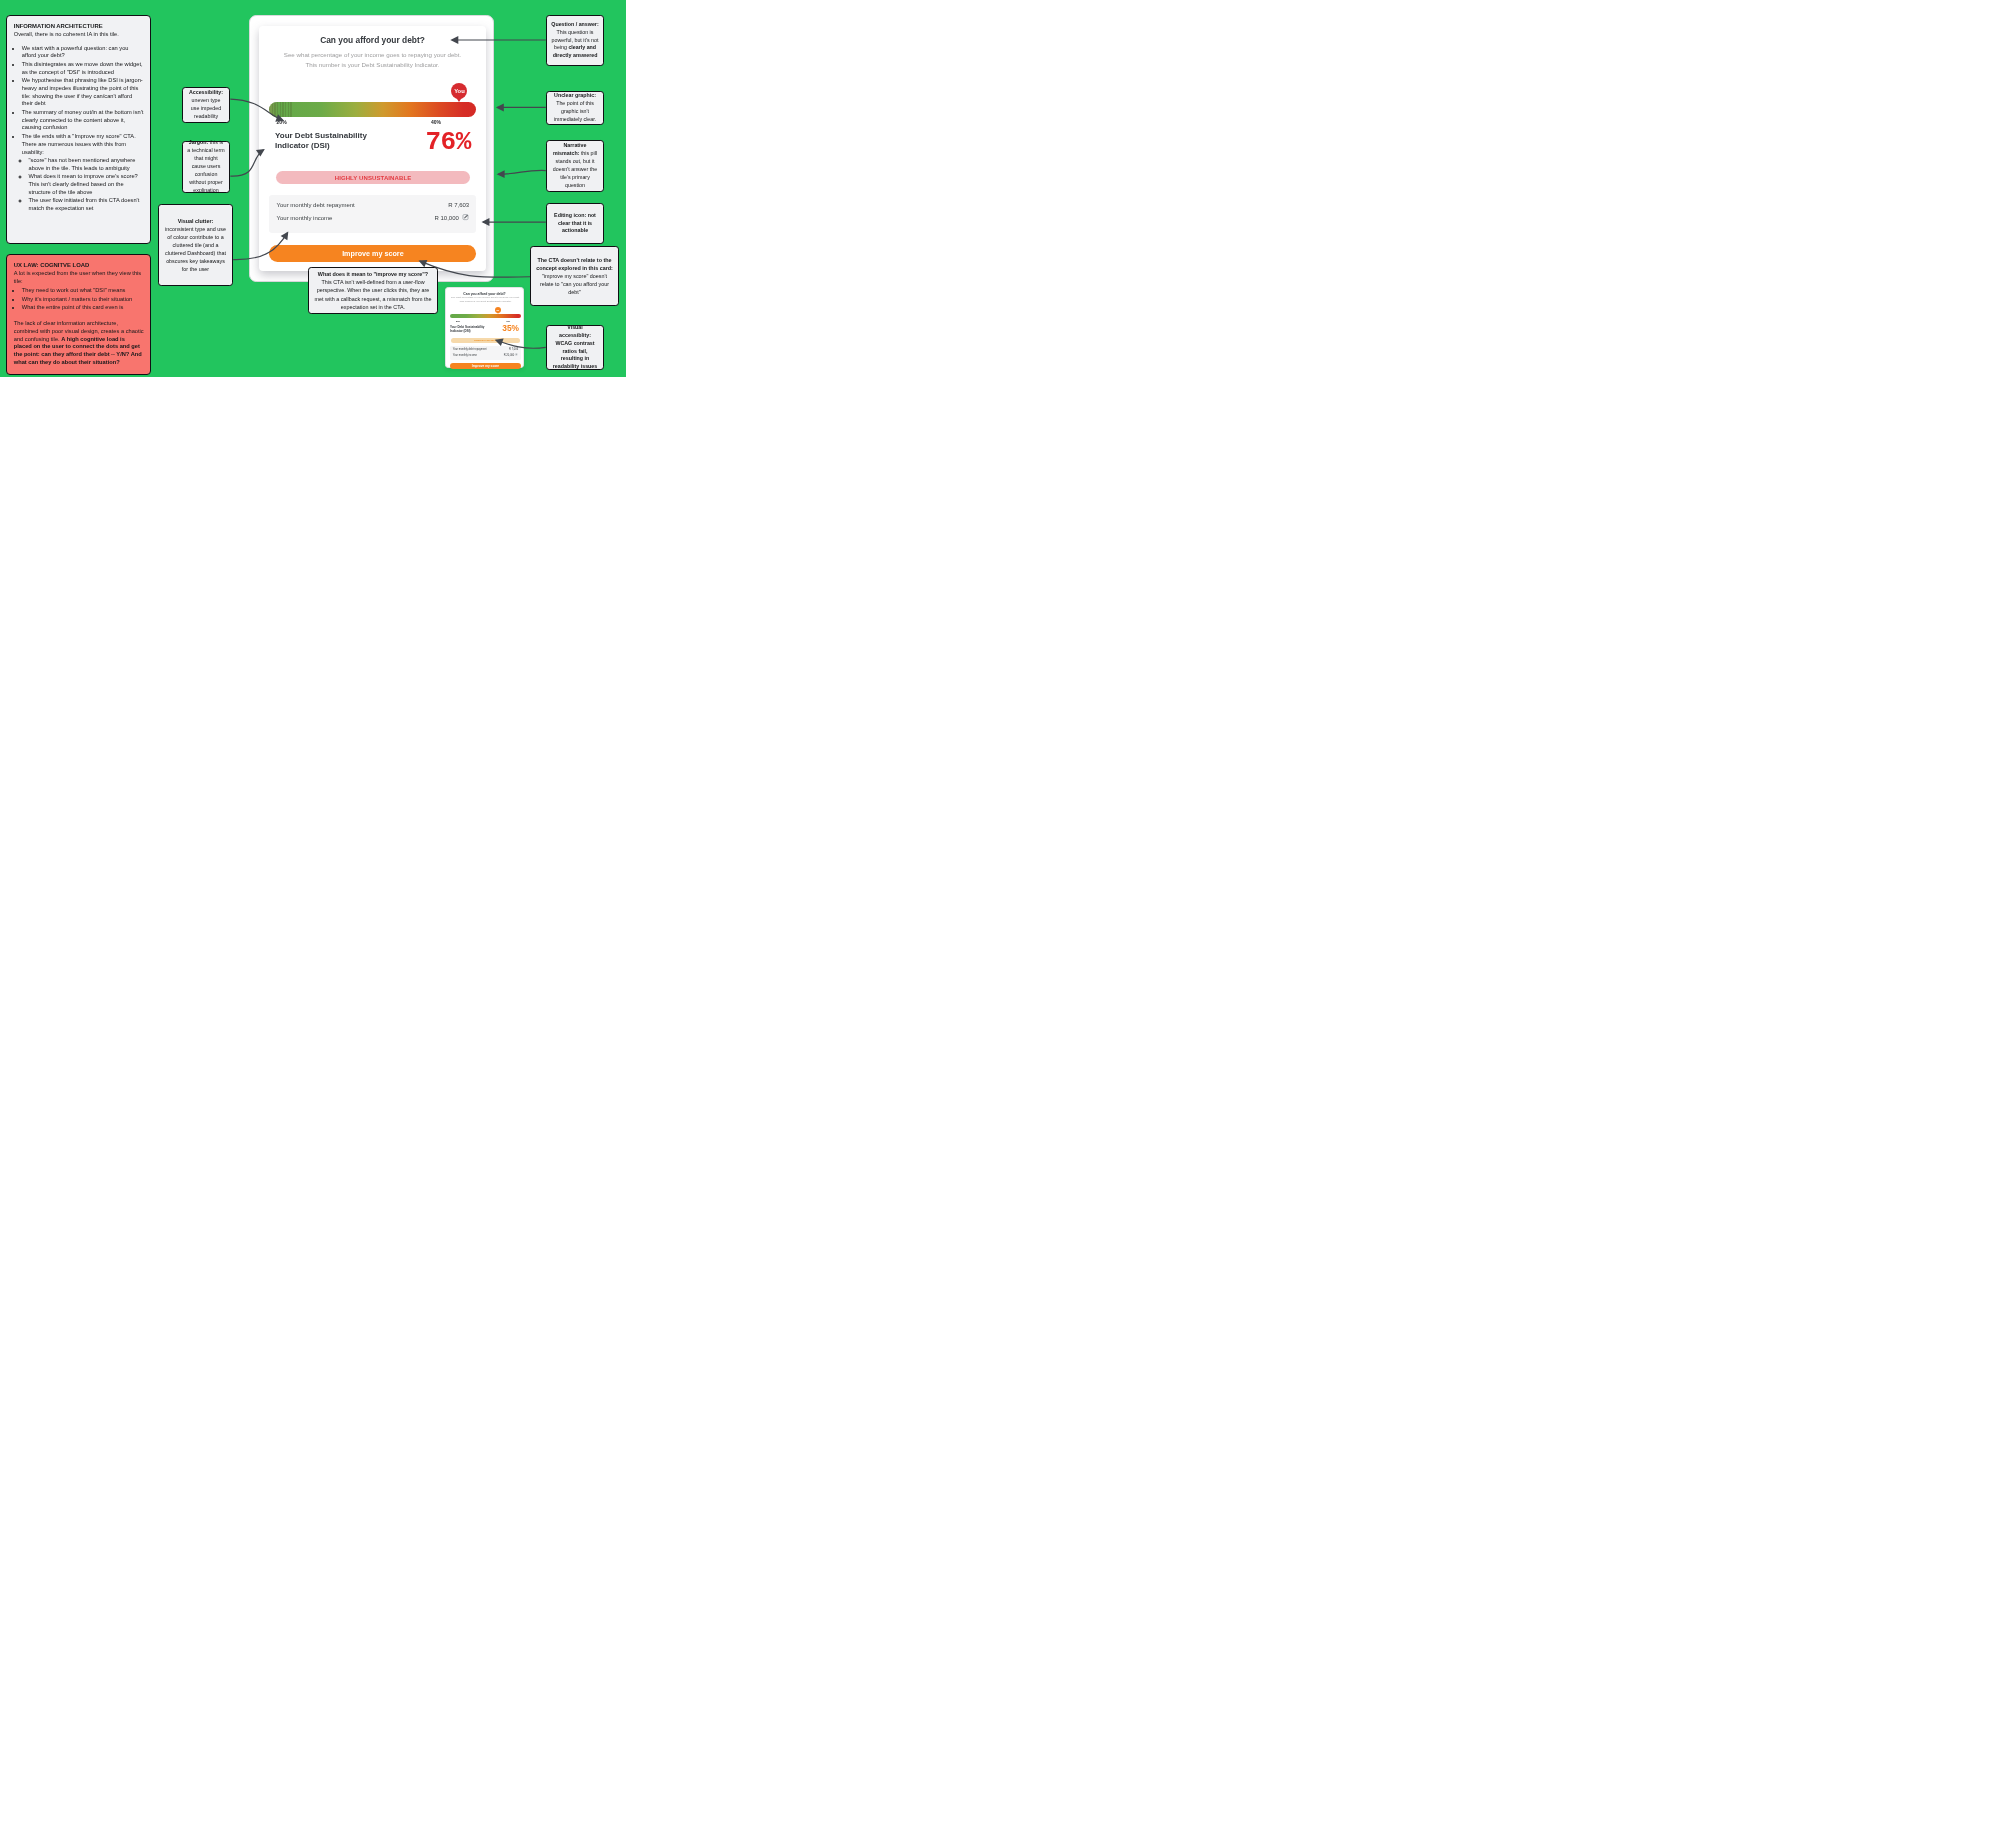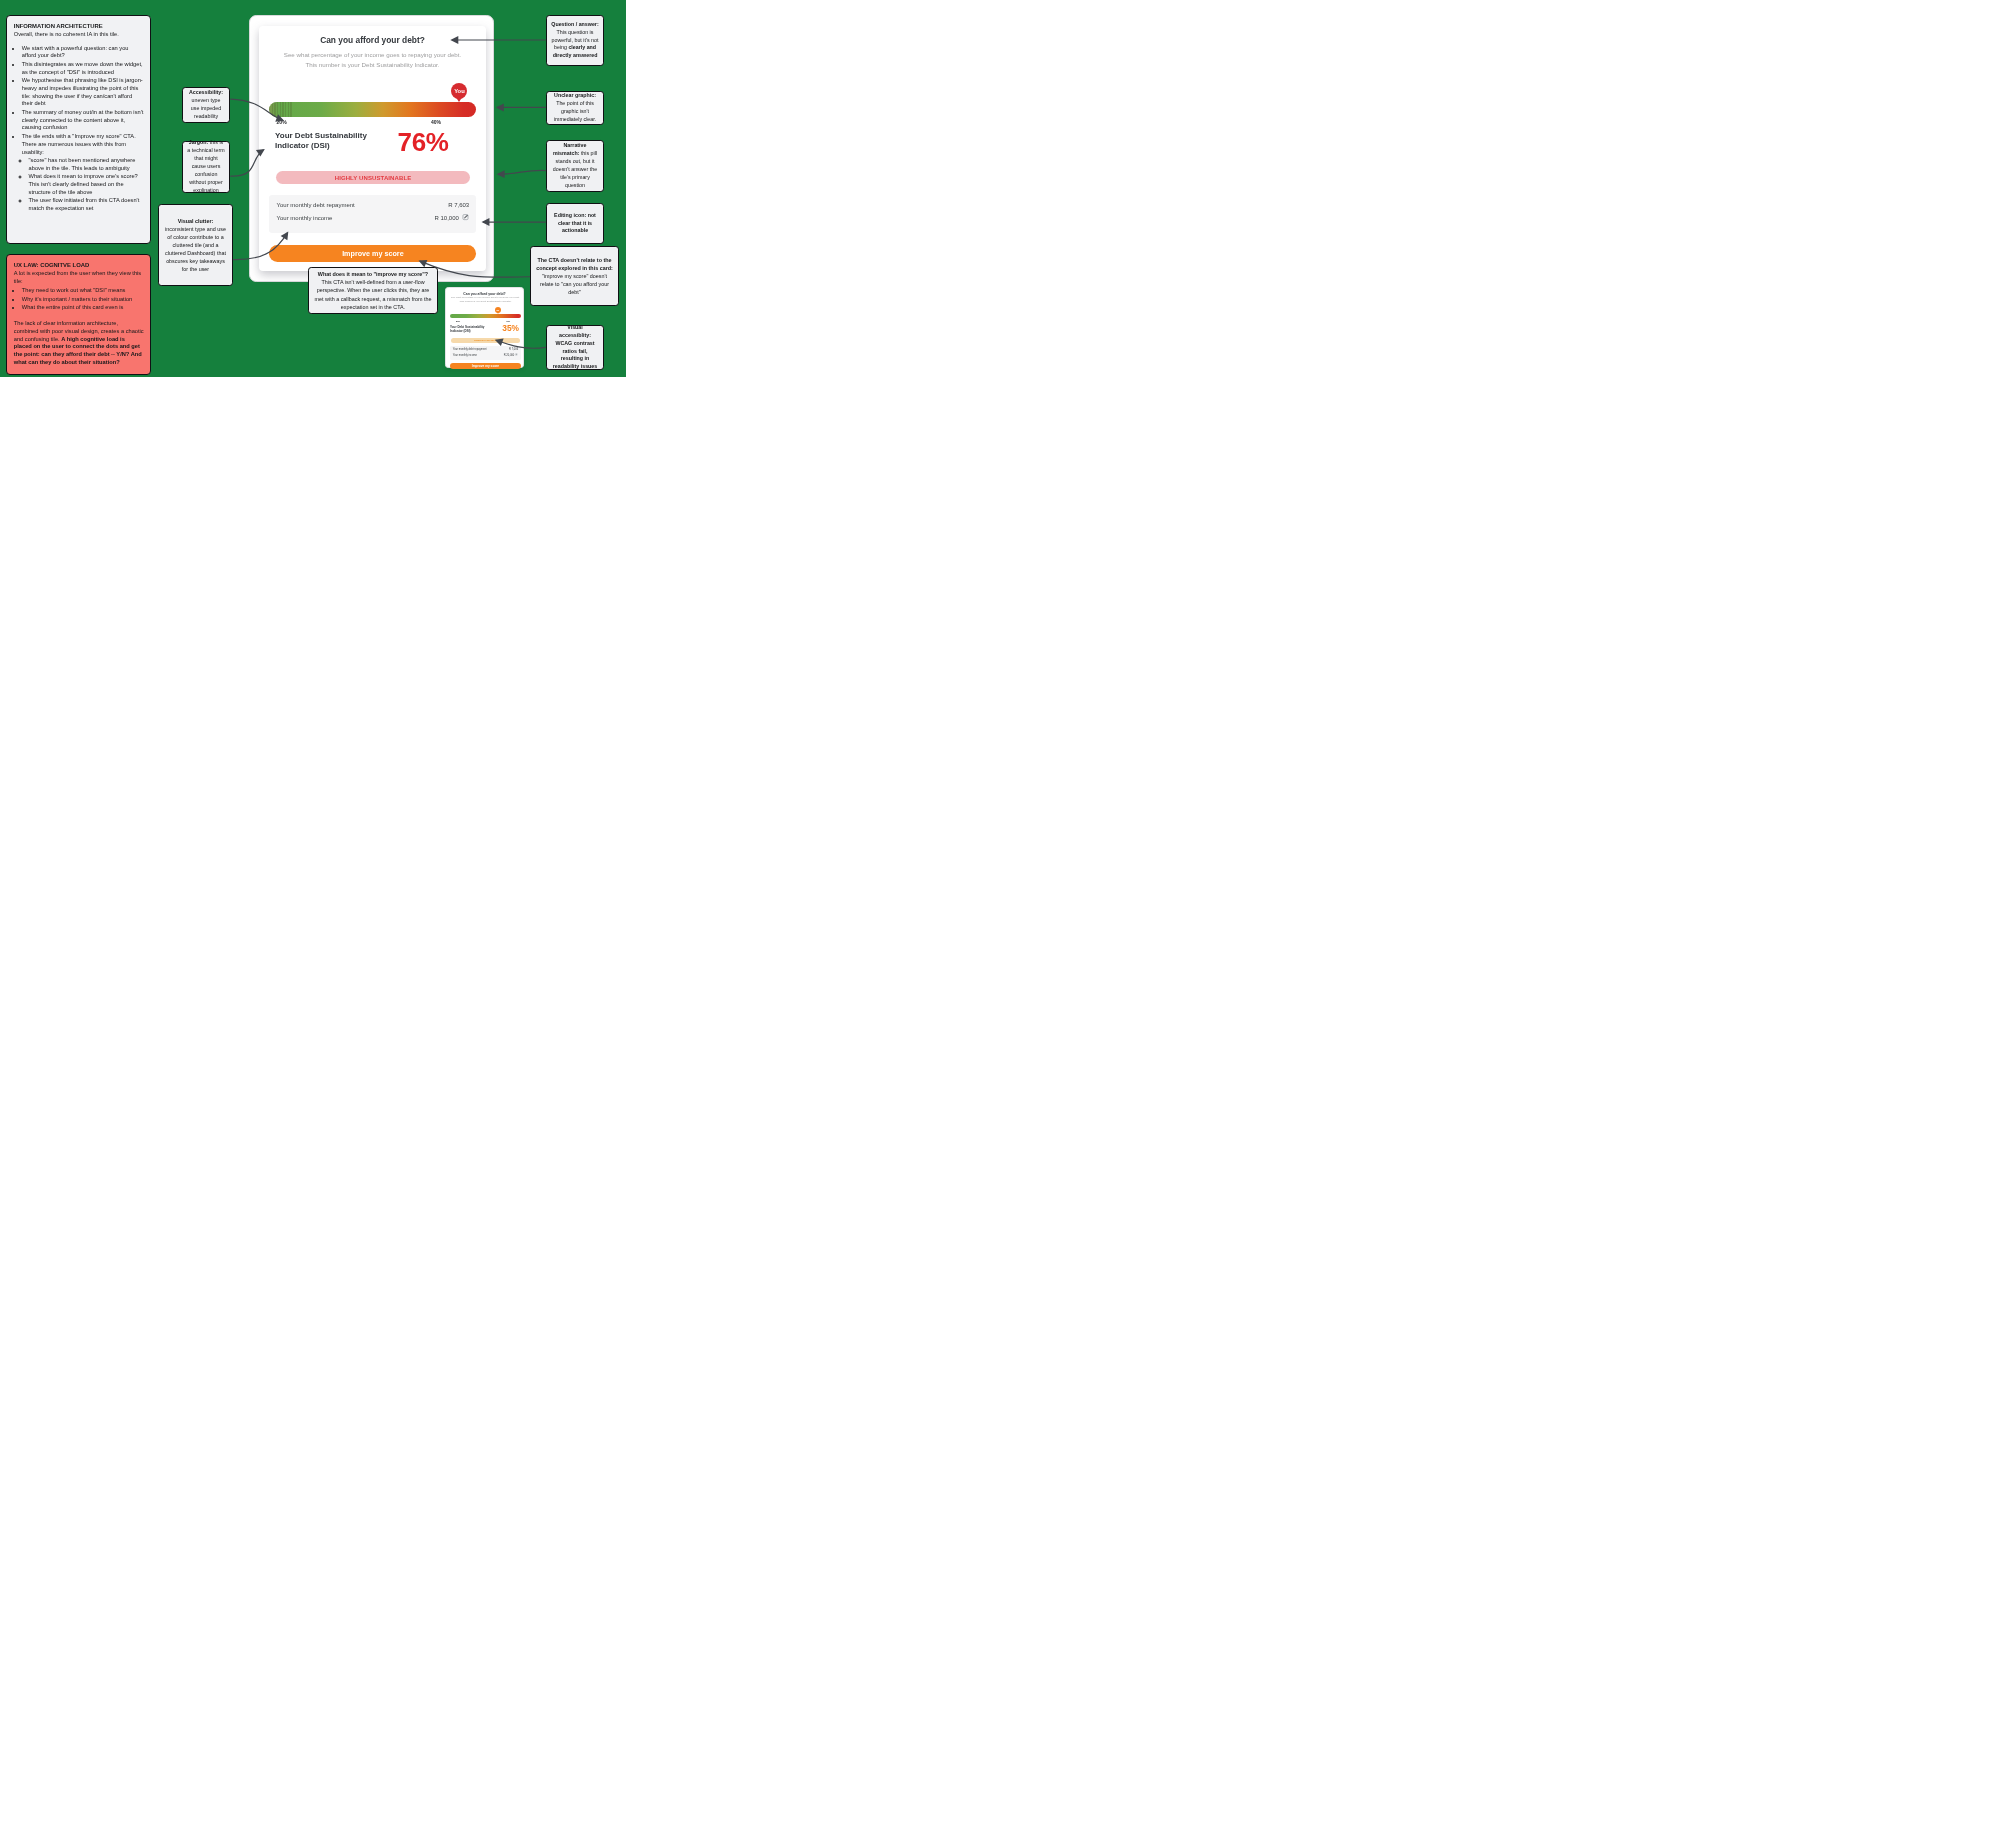--- a/index.html
+++ b/index.html
@@ -1,17 +1,17 @@
 <!DOCTYPE html>
 <html style="font-size:6.4px"><head>
 <meta charset="utf-8">
 <style>
   html,body{margin:0;padding:0;background:#fff;}
   body{font-family:"Liberation Sans", sans-serif;color:#17181a;}
-  .canvas{position:relative;width:626px;height:377px;background:#15803d;overflow:hidden;}
+  .canvas{position:relative;width:626px;height:377px;background:#22c55e;overflow:hidden;}
 
   
   .panel{position:absolute;background:#f1f2f4;border:0.8px solid #101114;border-radius:4px;
          padding:6.4px 6.4px 5.6px 6.4px;box-sizing:border-box;font-size:5.7px;line-height:1.36;}
   .panel-ia{left:6.4px;top:15px;width:145px;min-height:229px;}
   .panel-cog{left:6.4px;top:254px;width:145px;min-height:113px;background:#f8756e;}
   .panel h3{margin:0 0 0.8px 0;font-size:5.9px;}
   .panel p{margin:0 0 1.6px 0;}
   .panel ul{margin:5.6px 0 0 0;padding-left:8px;}
   .panel-cog ul{margin:0.8px 0 0 0;}
@@ -31,22 +31,22 @@
   .bar::before{content:'';position:absolute;left:0;top:0;bottom:0;width:11%;border-radius:7.6px 0 0 7.6px;
        background:repeating-linear-gradient(90deg, rgba(70,75,35,.22) 0 0.8px, rgba(255,255,255,0) 0.8px 1.6px);}
   .pin{position:absolute;top:-19px;width:16px;height:16px;border-radius:50%;background:#d62b30;color:#fff;
        display:flex;align-items:center;justify-content:center;font-weight:bold;font-size:5.8px;
        transform:translateX(-50%);z-index:3;}
   .pin::after{content:'';position:absolute;top:13px;left:50%;transform:translateX(-50%);
        border:4.4px solid transparent;border-top:6.8px solid #d62b30;}
   .bar-labels span{position:absolute;top:93px;font-size:5px;font-weight:bold;color:#26282b;}
   .lab-min{left:17.6px;} .lab-max{left:172px;}
   .dsi-label{position:absolute;left:16px;top:105px;width:96px;font-size:8px;font-weight:bold;line-height:1.3;color:#34383d;}
-  .dsi-value{position:absolute;left:116px;top:101px;width:96px;text-align:center;font-size:26px;font-weight:800;
-       color:#e32227;letter-spacing:-0.4px;}
+  .dsi-value{position:absolute;left:116px;top:101px;width:96px;text-align:right;font-size:26px;font-weight:800;
+       color:#e32227;letter-spacing:-0.4px;font-family:Liberation Mono, monospace;}
   .pill{position:absolute;left:17px;top:145px;width:194px;height:13px;border-radius:6.8px;background:#f3babe;
        display:flex;align-items:center;justify-content:center;font-size:6px;font-weight:bold;color:#e23b42;letter-spacing:0.1px;}
   .w-table{position:absolute;left:10.4px;top:169px;width:207px;height:38px;background:#f5f5f6;border-radius:3.2px;
        box-sizing:border-box;padding:7.2px 7.2px 0 7.2px;font-size:6px;color:#3c4043;}
   .w-row{display:flex;justify-content:space-between;align-items:center;margin-bottom:5.2px;}
   .w-val{display:flex;align-items:center;gap:2.8px;}
   .cta{position:absolute;left:10.4px;top:219px;width:207px;height:17px;border-radius:8.8px;background:#f68420;border:none;
        color:#fff;font-weight:bold;font-size:7.2px;display:flex;align-items:center;justify-content:center;
        font-family:"Liberation Sans",sans-serif;cursor:pointer;}
 

